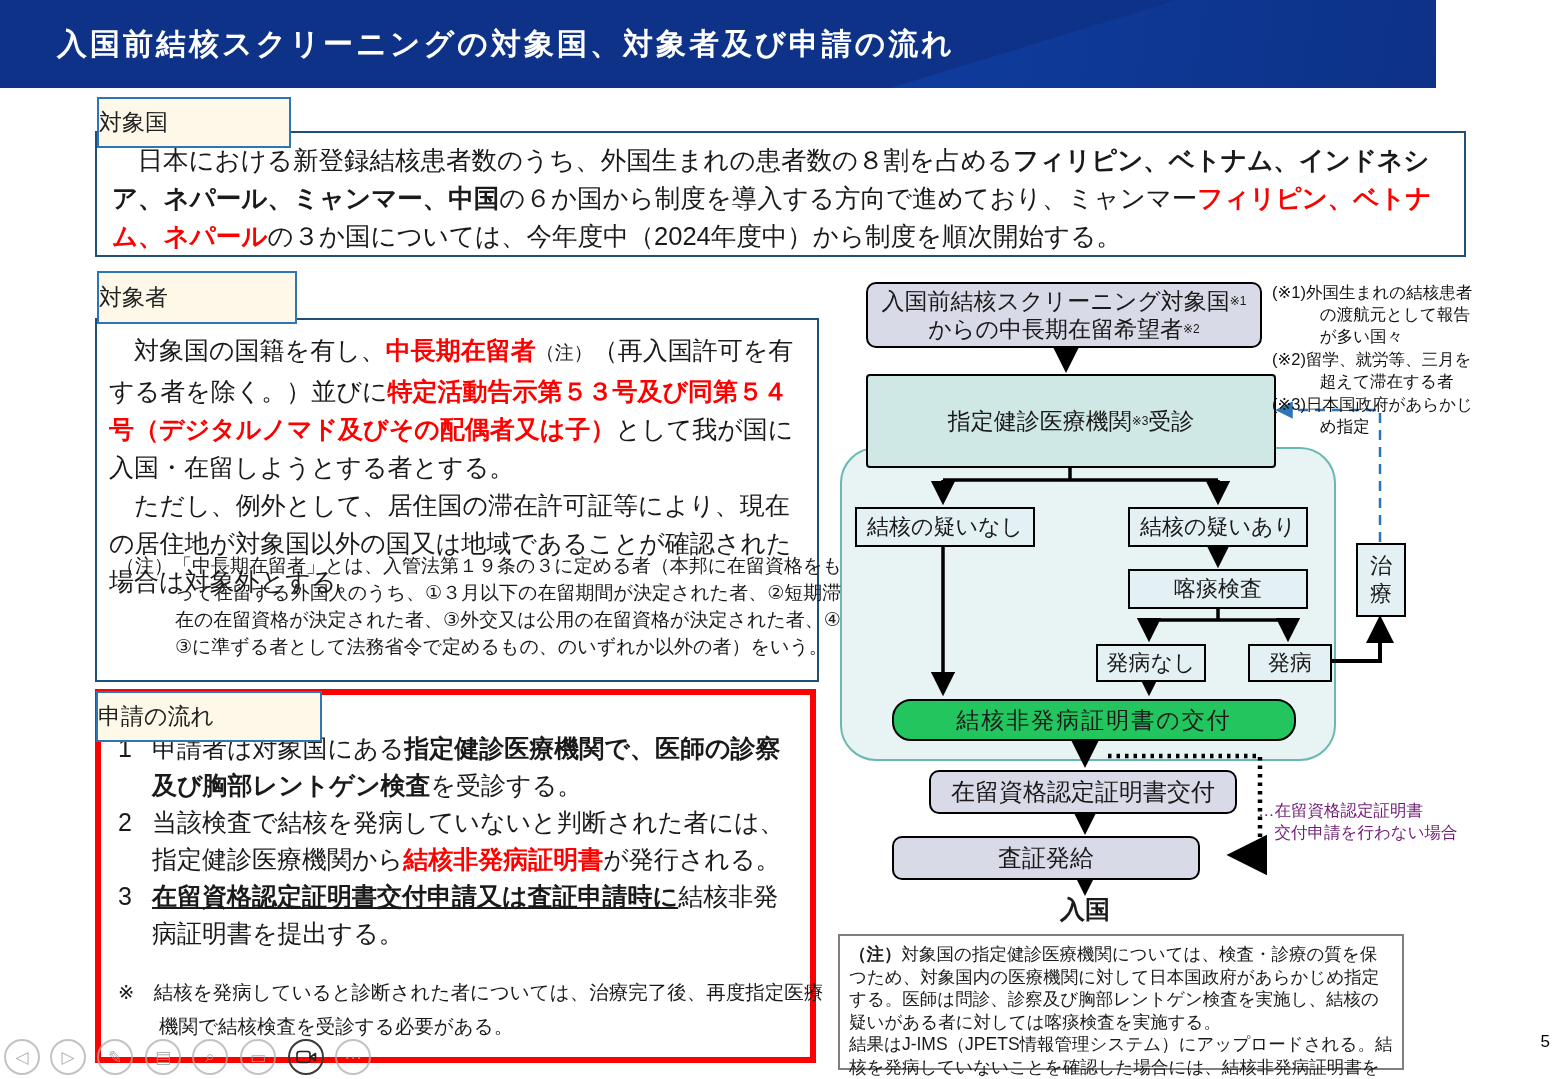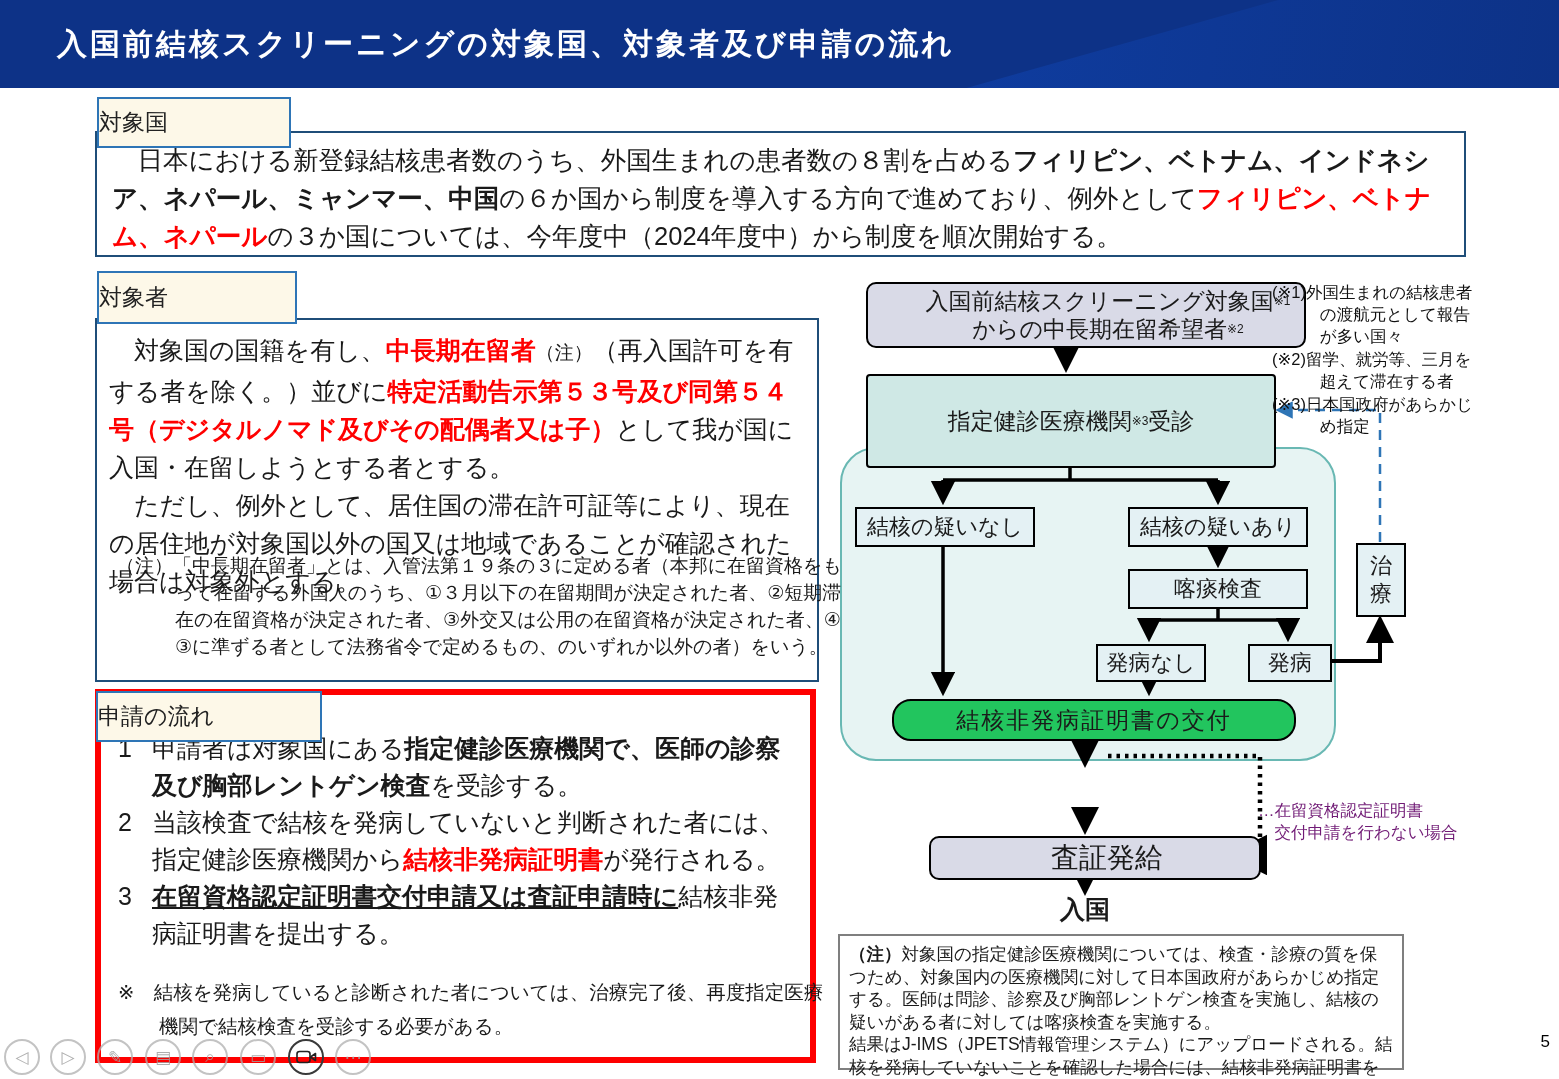--- a/index.html
+++ b/index.html
@@ -1,20 +1,20 @@
 <!DOCTYPE html>
 <html><head>
 <meta charset="utf-8">
 <style>
   html,body{margin:0;padding:0;background:#ffffff;}
   #canvas{position:relative;width:1559px;height:1079px;background:#ffffff;overflow:hidden;
           font-family:"Liberation Sans","DejaVu Sans",sans-serif;color:#1a1a1a;}
 
   
-  .hdr{position:absolute;left:0;top:0;width:1559px;height:88px;background:#0d3287;overflow:hidden;}
+  .hdr{position:absolute;left:0;top:0;width:1436px;height:88px;background:#0d3287;overflow:hidden;}
   .hdr .diag{position:absolute;left:0;top:0;width:100%;height:100%;
              background:linear-gradient(100deg,#1c55bd 0%,#0f3ea3 55%,#0d3287 100%);
              clip-path:polygon(62% 100%,82% 0,100% 0,100% 100%);}
   .hdr .title{position:absolute;left:57px;top:0;height:88px;display:flex;align-items:center;
               color:#ffffff;font-size:30px;font-weight:bold;letter-spacing:3px;z-index:2;}
 
   
   .tab{position:absolute;background:#fdf8e8;border:2px solid #2e75b6;z-index:4;
        display:flex;align-items:center;justify-content:flex-start;font-size:23px;color:#222;}
 
@@ -79,21 +79,21 @@
 
   <div class="hdr">
     <div class="diag"></div>
     <div class="title">入国前結核スクリーニングの対象国、対象者及び申請の流れ</div>
   </div>
 
   <div class="tab" style="left:97px;top:97px;width:190px;height:47px;">
     <span>対象国</span>
   </div>
   <div class="bluebox" style="left:95px;top:131px;width:1367px;height:122px;"></div>
-  <div class="countries-text jtext"><span>　日本における新登録結核患者数のうち、外国生まれの患者数の８割を占める</span><span class="run-b">フィリピン、ベトナム、インドネシア、ネパール、ミャンマー、中国</span><span>の６か国から制度を導入する方向で進めており、例外として</span><span class="run-br">フィリピン、ベトナム、ネパール</span><span>の３か国については、今年度中（2024年度中）から制度を順次開始する。</span></div>
+  <div class="countries-text jtext"><span>　日本における新登録結核患者数のうち、外国生まれの患者数の８割を占める</span><span class="run-b">フィリピン、ベトナム、インドネシア、ネパール、ミャンマー、中国</span><span>の６か国から制度を導入する方向で進めており、ミャンマー</span><span class="run-br">フィリピン、ベトナム、ネパール</span><span>の３か国については、今年度中（2024年度中）から制度を順次開始する。</span></div>
 
   <div class="tab" style="left:97px;top:271px;width:196px;height:49px;">
     <span>対象者</span>
   </div>
   <div class="bluebox" style="left:95px;top:318px;width:720px;height:360px;"></div>
   <div class="persons-text jtext"><span>　対象国の国籍を有し、</span><span class="run-br">中長期在留者</span><span class="run-note">（注）</span><span>（再入国許可を有する者を除く。）並びに</span><span class="run-br">特定活動告示第５３号及び同第５４号（デジタルノマド及びその配偶者又は子）</span><span>として我が国に入国・在留しようとする者とする。
 　ただし、例外として、居住国の滞在許可証等により、現在の居住地が対象国以外の国又は地域であることが確認された場合は対象外とする。</span></div>
   <div class="persons-note jtext">（注）「中長期在留者」とは、入管法第１９条の３に定める者（本邦に在留資格をもって在留する外国人のうち、①３月以下の在留期間が決定された者、②短期滞在の在留資格が決定された者、③外交又は公用の在留資格が決定された者、④③に準ずる者として法務省令で定めるもの、のいずれか以外の者）をいう。</div>
 
   <div class="redbox" style="left:95px;top:689px;width:709px;height:362px;"></div>
@@ -151,21 +151,21 @@
     <path d="M255,541 L255,559" stroke="#000" stroke-width="4" fill="none" marker-end="url(#mA)"></path>
     <path d="M255,607 L255,620" stroke="#000" stroke-width="4" fill="none" marker-end="url(#mA)"></path>
 
     <path d="M498,391 L550,391 L550,351" stroke="#000" stroke-width="4" fill="none" marker-end="url(#mA)"></path>
 
     <path d="M550,272 L550,140 L449,140" stroke="#2e75b6" stroke-width="2.5" stroke-dasharray="10 7" fill="none" marker-end="url(#mB)"></path>
 
     <path d="M278,486 L430,486 L430,585 L410,585" stroke="#000" stroke-width="4.5" stroke-dasharray="3.5 5" fill="none" marker-end="url(#mD)"></path>
   </svg>
 
-  <div class="node lav rd8" style="left:866px;top:282px;width:392px;height:62px;font-size:23px;line-height:28px;padding-left:44px;">
+  <div class="node lav rd8" style="left:866px;top:282px;width:392px;height:62px;font-size:23px;line-height:28px;">
     <span class="nline">
         <span>入国前結核スクリーニング対象国</span>
         <span class="sup">※1</span>
       </span>
     <span class="nline">
         <span>からの中長期在留希望者</span>
         <span class="sup">※2</span>
       </span>
   </div>
   <div class="node teal rd12" style="left:866px;top:374px;width:406px;height:90px;font-size:23px;line-height:31px;">
@@ -190,21 +190,24 @@
   <div class="node plain" style="left:1248px;top:644px;width:80px;height:34px;font-size:22px;">
     <span>発病</span>
   </div>
   <div class="node pill" style="left:892px;top:699px;width:400px;height:38px;font-size:23px;">
     <span>結核非発病証明書の交付</span>
   </div>
   <div class="node plain" style="left:1356px;top:543px;width:46px;height:70px;font-size:22px;line-height:28px;">
     <span>治</span>
     <span>療</span>
   </div>
-  <div class="node lav rd8" style="left:929px;top:836px;width:304px;height:40px;font-size:28px;padding-left:24px;">
+  <div class="node lav rd8" style="left:929px;top:770px;width:304px;height:40px;font-size:24px;">
+    <span>在留資格認定証明書交付</span>
+  </div>
+  <div class="node lav rd8" style="left:892px;top:836px;width:304px;height:40px;font-size:24px;">
     <span>査証発給</span>
   </div>
   <div class="entry-label">入国</div>
 
   <div class="side-notes">
     <div class="side-note">(※1)外国生まれの結核患者の渡航元として報告が多い国々</div>
     <div class="side-note">(※2)留学、就労等、三月を超えて滞在する者</div>
     <div class="side-note">(※3)日本国政府があらかじめ指定</div>
   </div>
   <div class="dot-caption">…在留資格認定証明書

